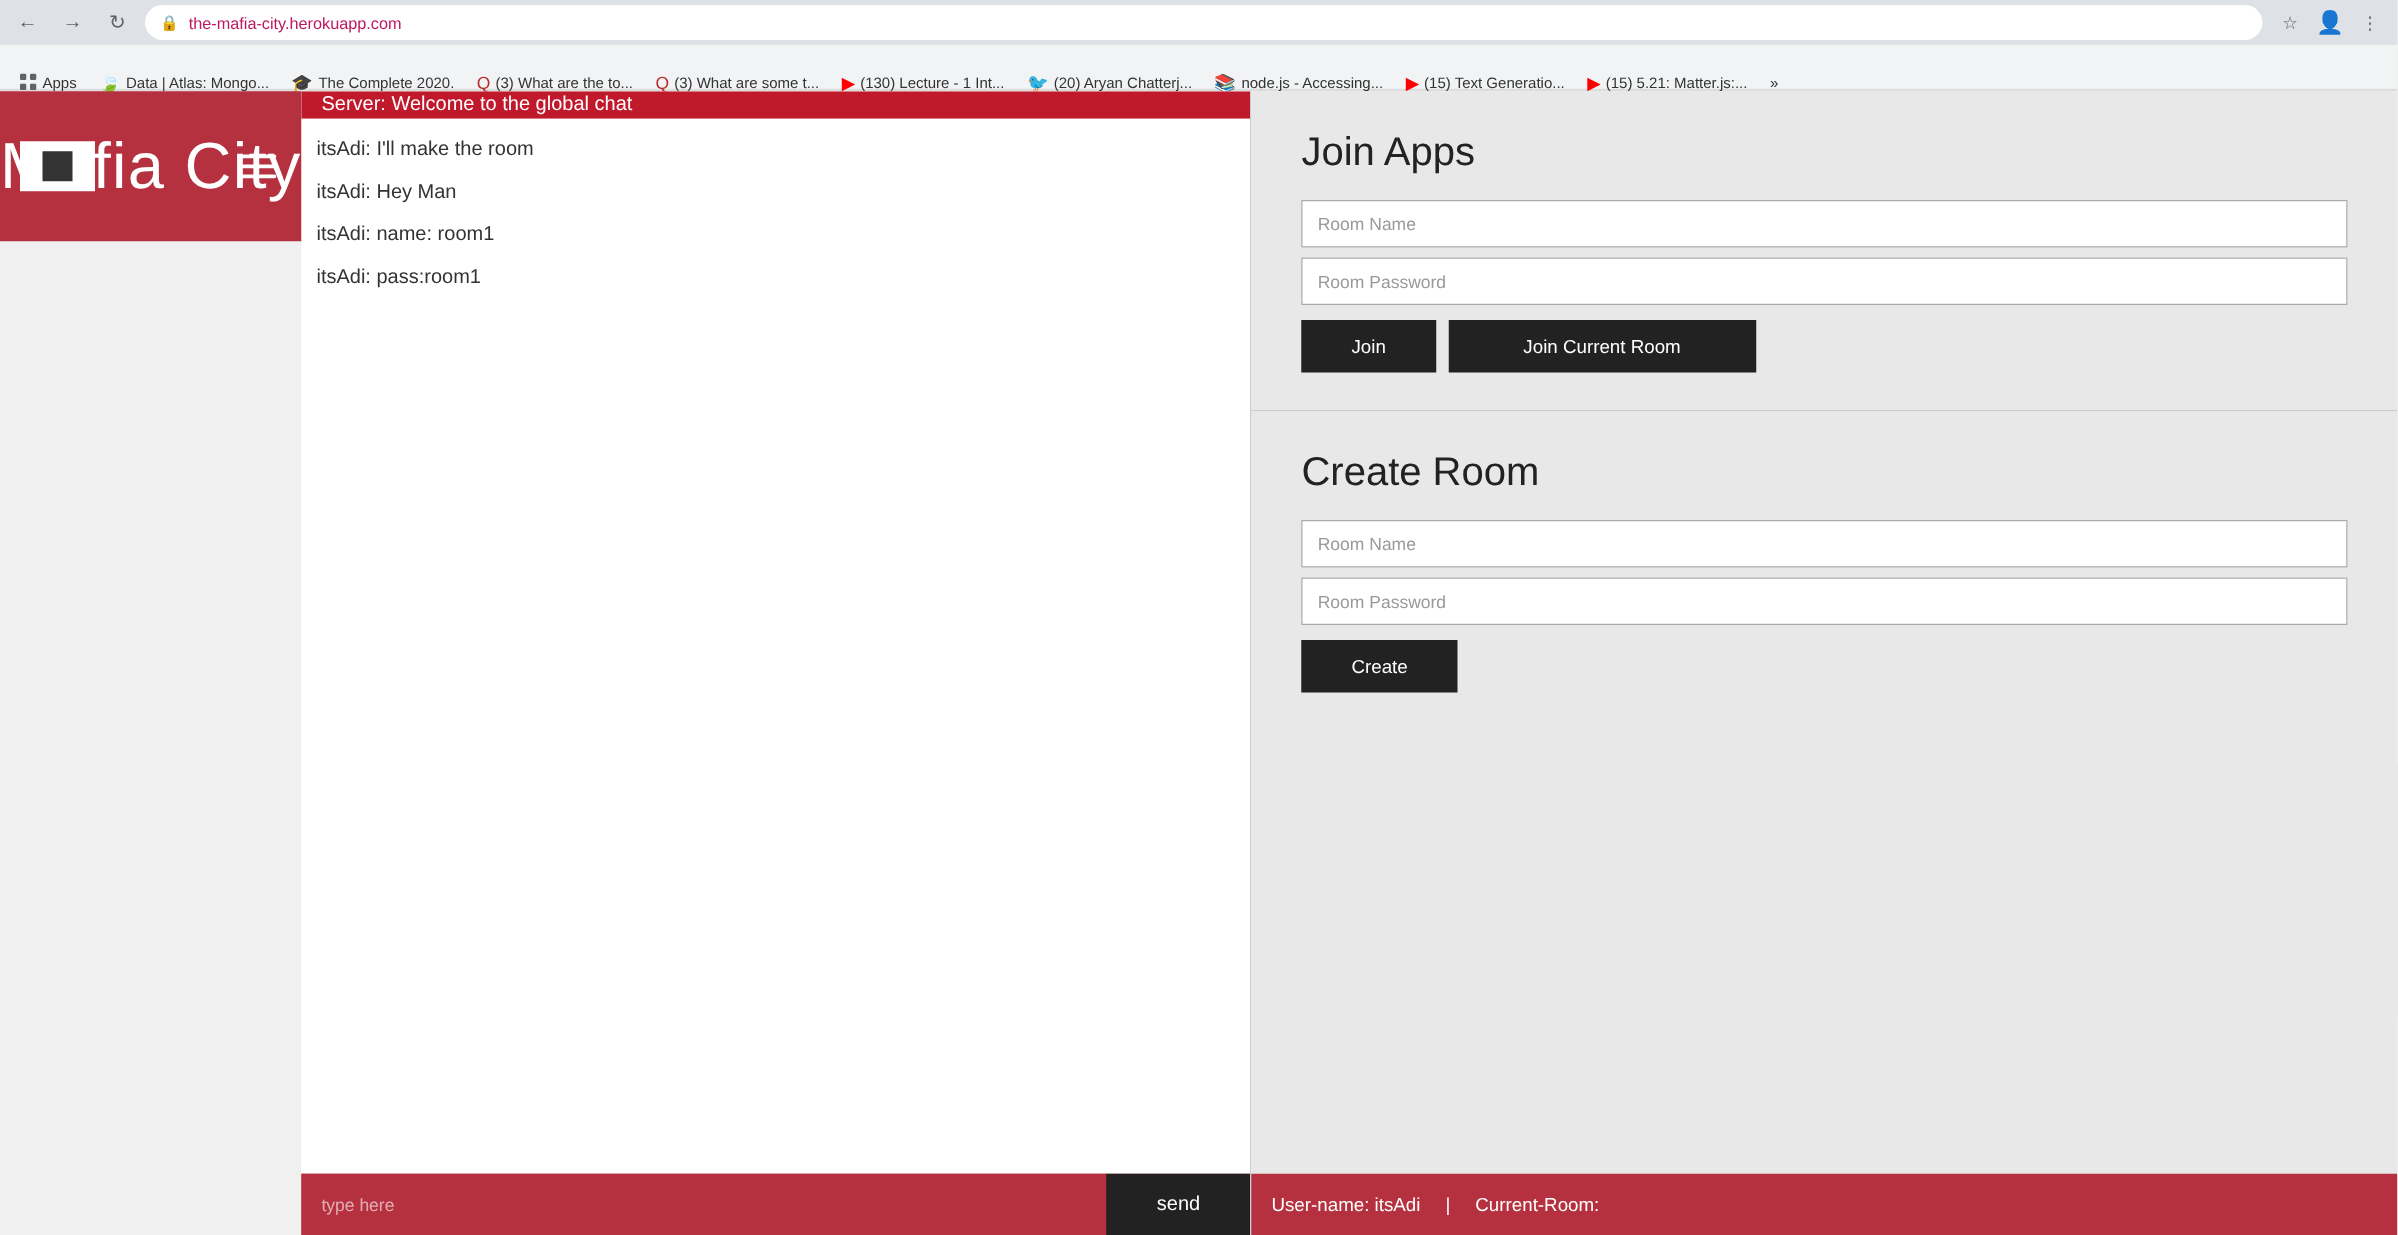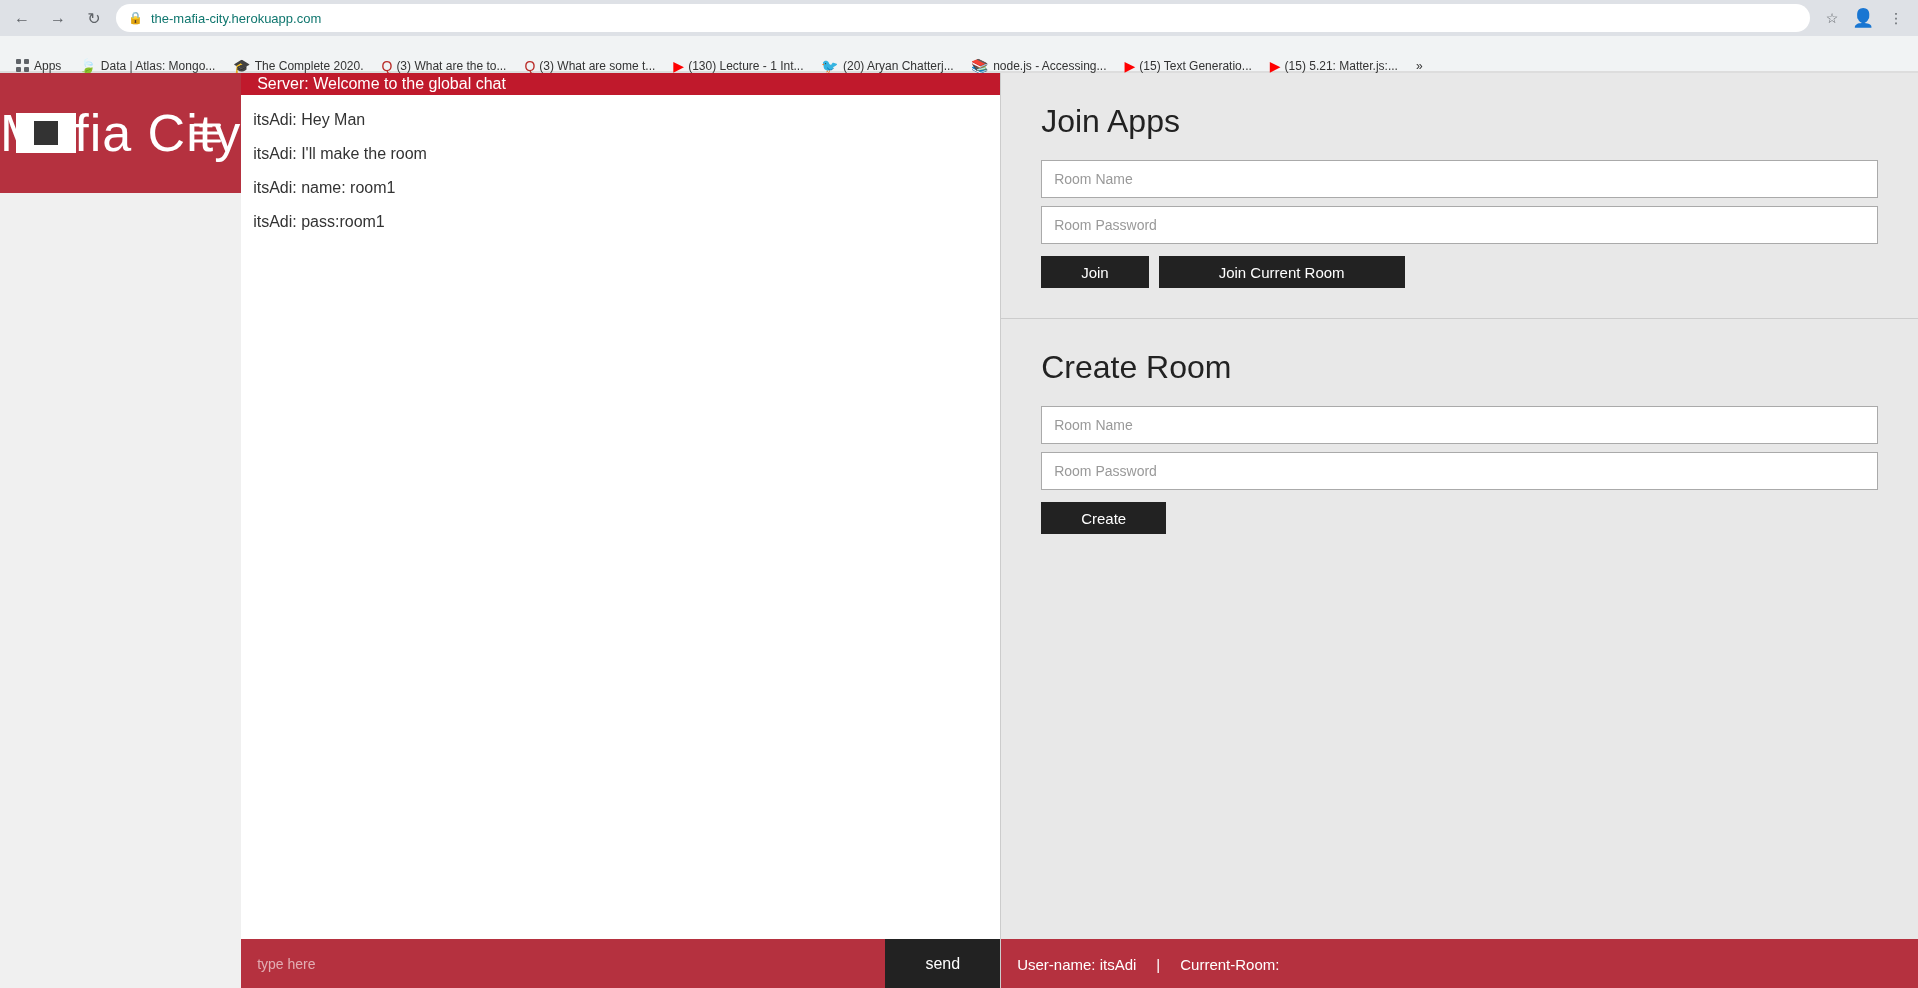--- a/index.html
+++ b/index.html
@@ -34,21 +34,21 @@
       align-items: center;
       background: white;
       border-radius: 20px;
       height: 28px;
       padding: 0 12px;
       font-size: 13px;
       color: #333;
       gap: 8px;
     }
     .browser-address-bar .lock-icon { color: #5f6368; font-size: 12px; }
-    .browser-address-text { flex: 1; color: #0f766e; }
+    .browser-address-text { flex: 1; color: #be185d; }
     .browser-right-icons { display: flex; gap: 4px; align-items: center; }
     .browser-right-icon { width: 28px; height: 28px; border-radius: 50%; background: none; border: none; cursor: pointer; display: flex; align-items: center; justify-content: center; color: #5f6368; font-size: 14px; }
 
     
     .bookmarks-bar {
       display: flex;
       align-items: center;
       height: 36px;
       padding: 0 8px;
       gap: 2px;
@@ -219,21 +219,21 @@
     .room-buttons {
       display: flex;
       gap: 10px;
       margin-top: 4px;
     }
     .room-btn {
       background: #222;
       color: white;
       border: none;
       padding: 0 40px;
-      height: 32px;
+      height: 42px;
       font-size: 15px;
       cursor: pointer;
     }
     .room-btn-wide {
       padding: 0 60px;
     }
 
     
     .create-room-section {
       padding: 30px 40px;
@@ -335,22 +335,22 @@
       <div class="menu-line"></div>
       <div class="menu-line"></div>
     </div>
   </div>
 
   <div class="main-content">
 
     <div class="chat-panel">
       <div class="server-message">Server: Welcome to the global chat</div>
       <div class="chat-messages">
+        <div class="chat-message">itsAdi: I'll make the room</div>
         <div class="chat-message">itsAdi: Hey Man</div>
-        <div class="chat-message">itsAdi: I'll make the room</div>
         <div class="chat-message">itsAdi: name: room1</div>
         <div class="chat-message">itsAdi: pass:room1</div>
       </div>
       <div class="chat-input-bar">
         <input type="text" class="chat-input" placeholder="type here" style="">
         <button class="chat-send-btn">send</button>
       </div>
     </div>
 
     <div class="right-panel">

